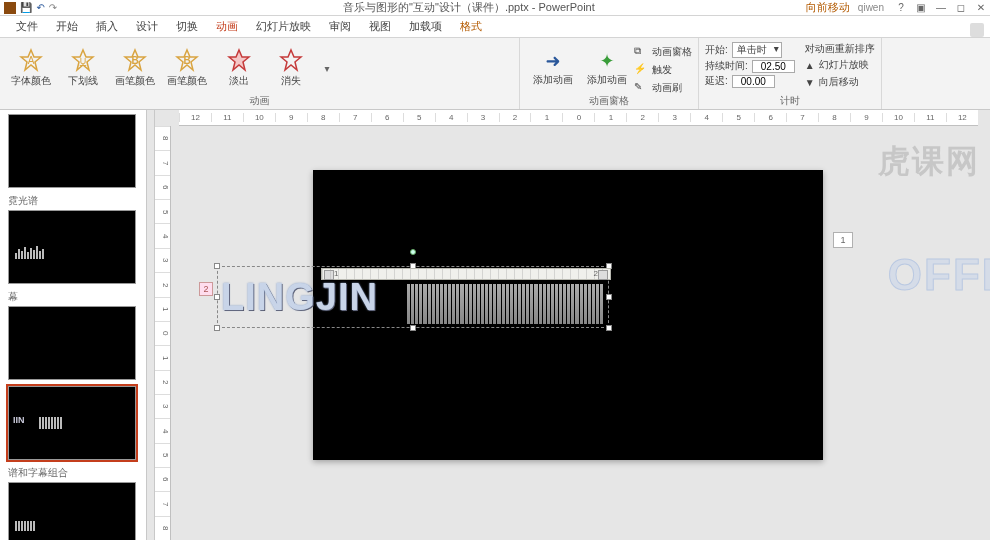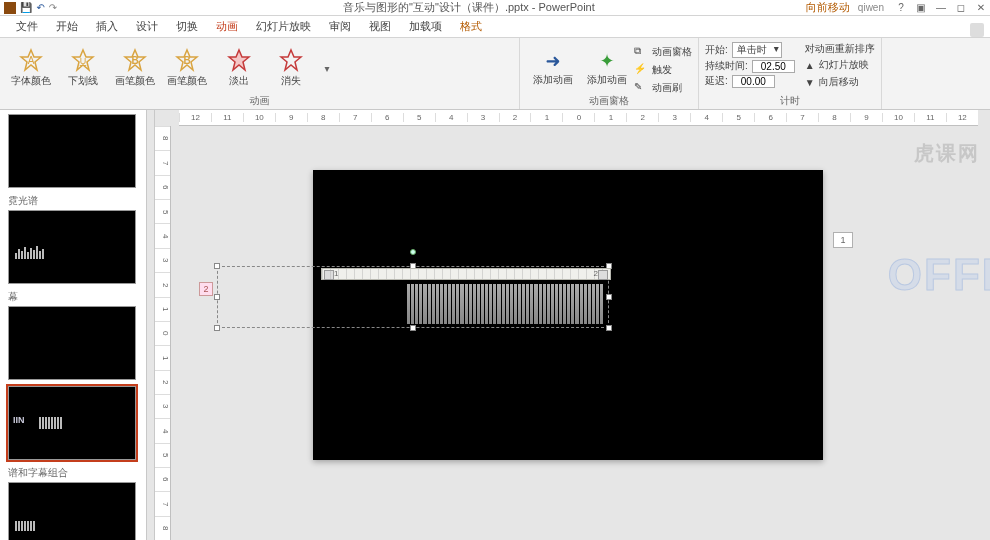--- a/index.html
+++ b/index.html
@@ -83,21 +83,21 @@
 .tb-ruler::before { left: 2px; } .tb-ruler::after { right: 2px; }
 .tb-ruler .num { position: absolute; font-size: 8px; color: #666; top: 0; }
 .tb-ruler .marks { position: absolute; inset: 0; background: repeating-linear-gradient(90deg, #aaa 0 1px, transparent 1px 8px); opacity: 0.4; }
 
 .big-text { position: absolute; left: 48px; top: 150px; font-family: Arial Black, Arial, sans-serif; font-size: 38px; font-weight: 900; letter-spacing: 1px; color: #c8d4e8; text-shadow: 0 0 2px #88a0c8, 1px 1px 0 #556; }
 .bars-area { position: absolute; left: 234px; top: 158px; width: 196px; height: 40px; display: flex; gap: 1px; align-items: stretch; }
 .bars-area span { flex: 1; background: linear-gradient(#aaa, #888); }
 
 
 .wm-right { position: absolute; right: -6px; top: 124px; font-family: Arial Black, Arial; font-size: 44px; font-weight: 900; color: #cfd8ea; letter-spacing: 2px; opacity: 0.7; -webkit-text-stroke: 1px #a8bde0; }
-.wm-logo { position: absolute; right: 10px; top: 14px; font-size: 20px; font-weight: 700; color: rgba(120,120,120,0.28); font-family: "SimHei", sans-serif; letter-spacing: 2px; }
+.wm-logo { position: absolute; right: 10px; top: 14px; font-size: 32px; font-weight: 700; color: rgba(120,120,120,0.28); font-family: "SimHei", sans-serif; letter-spacing: 2px; }
 
 </style>
 </head>
 <body>
 
 <div class="titlebar">
   <div class="qat">
     <span class="qat-icon"></span>
     <span style="font-size:10px;color:#2a579a">💾</span>
     <span style="font-size:10px;color:#2a579a">↶</span>
@@ -360,20 +360,21 @@
         <span class="handle h-bl"></span>
         <span class="handle h-bm"></span>
         <span class="handle h-br"></span>
         <span class="rot"></span>
       </div>
       <div class="tb-ruler">
         <div class="marks"></div>
         <span class="num" style="left:12px">1</span>
         <span class="num" style="right:12px">2</span>
       </div>
+      <div class="big-text">LINGJIN</div>
       <div class="bars-area" id="bars">
           <span></span>
           <span></span>
           <span></span>
           <span></span>
           <span></span>
           <span></span>
           <span></span>
           <span></span>
           <span></span>

